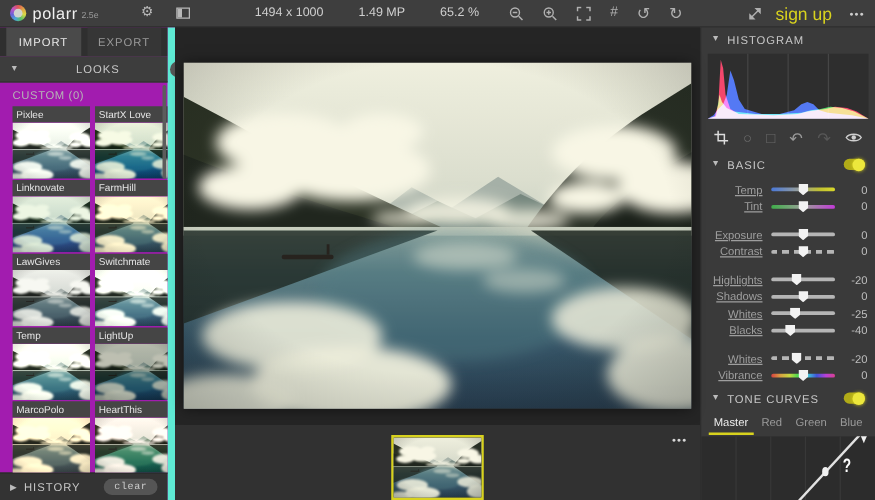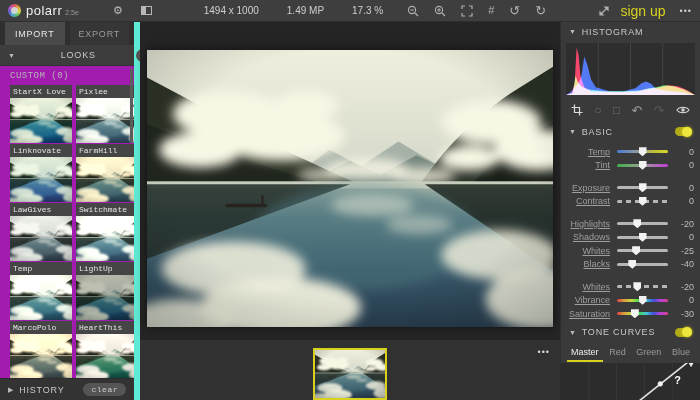--- a/index.html
+++ b/index.html
@@ -37,21 +37,21 @@
   .le-tabs { display:flex; gap:5px; padding:0 5px; background:#2f2f2f; height:23px; flex-shrink:0; }
   .le-tab { flex:1; display:flex; align-items:center; justify-content:center;
     font-size:9px; letter-spacing:.8px; color:#9a9a9a; background:#363636; cursor:pointer; }
   .le-tab.active { background:#4a4a4a; color:#e8e8e8; }
   .sec-header { height:21px; display:flex; align-items:center; padding:0 8px;
     color:#c8c8c8; font-size:9px; letter-spacing:.8px; background:#3d3d3d;
     border-bottom:1px solid #323232; flex-shrink:0;gap:40px; }
   .sec-header .tri { font-size:7px; margin-right:5px; color:#bbbbbb; }
   .pill-btn { margin-left:auto; background:#555555; color:#cccccc; border-radius:7px;
     font-size:8px; padding:2px 8px; cursor:pointer; letter-spacing:.5px;font-family:Liberation Mono, monospace; }
-  .looks-body { flex:1; overflow:hidden; padding-left:10px; position:relative;font-family:Liberation Mono, monospace; }
+  .looks-body { flex:1; overflow:hidden; padding-left:10px; position:relative; }
   .group-label { height:19px; display:flex; align-items:center; color:#b5b5b5;
     font-size:9px; letter-spacing:.5px; cursor:pointer; }
   .looks-grid { display:grid; grid-template-columns:62px 62px; column-gap:4px; row-gap:1px; }
   .look-item { cursor:pointer; }
   .look-label { height:13px; background:#454545; color:#e5e5e5; font-size:8px;
     display:flex; align-items:center; padding:0 3px; white-space:nowrap; overflow:hidden; }
   .look-item .scene { width:62px; height:45px; overflow:hidden; }
   .v-scrollbar { position:absolute; right:1px; top:2px; width:3px; height:75px;
     background:#5c5c5c; border-radius:2px; }
   .history-bar { height:22px; background:#333333; display:flex; align-items:center;
@@ -161,21 +161,21 @@
     <span class="tb-icons">
       <span class="tb-icon">⚙</span>
       <span class="tb-icon">
           <span class="layout-glyph"></span>
         </span>
     </span>
 
     <span class="tb-info">
       <span>1494 x 1000</span>
       <span>1.49 MP</span>
-      <span>17.3 %</span>
+      <span>65.2 %</span>
     </span>
 
     <span class="tb-zoom">
       <span class="tb-icon">
         <svg width="12" height="12" viewBox="0 0 12 12">
             <circle cx="5" cy="5" r="3.6" fill="none" stroke="#b0b0b0" stroke-width="1.1"></circle>
             <line x1="3.2" y1="5" x2="6.8" y2="5" stroke="#b0b0b0" stroke-width="1.1"></line>
             <line x1="8" y1="8" x2="11" y2="11" stroke="#b0b0b0" stroke-width="1.2"></line>
           </svg>
       </span>
@@ -223,65 +223,65 @@
       </div>
       <div class="sec-header">
         <span class="tri">▼</span>
         <span>LOOKS</span>
         <span class="pill-btn">add</span>
       </div>
       <div class="looks-body">
         <div class="group-label">CUSTOM (0)</div>
         <div class="looks-grid">
             <div class="look-item">
+              <div class="look-label">Pixlee</div>
+              <div class="scene lf1">
+                <svg viewBox="0 0 300 200" preserveAspectRatio="xMidYMid slice">
+    <rect x="0" y="0" width="300" height="97" fill="url(#skyG)"></rect>
+    <path d="M105,95 L135,72 L158,84 L185,66 L215,84 L240,78 L262,95 Z" fill="#8ba09c" opacity="0.75"></path>
+    <path d="M120,95 L150,80 L172,90 L198,76 L228,90 L250,95 Z" fill="#5f7a72" opacity="0.8"></path>
+    <path d="M0,18 L30,34 C70,56 105,74 152,95 L0,95 Z" fill="#25301f"></path>
+    <path d="M0,52 C45,70 85,83 125,95 L0,95 Z" fill="#1a231a"></path>
+    <path d="M300,10 L268,30 C238,50 218,72 202,95 L300,95 Z" fill="#222c20"></path>
+    <path d="M300,50 C272,66 252,80 240,95 L300,95 Z" fill="#151d15"></path>
+    <g fill="#f2f4e6" filter="url(#cloudB)">
+      <ellipse cx="62" cy="46" rx="40" ry="17"></ellipse>
+                    <ellipse cx="100" cy="62" rx="46" ry="18"></ellipse>
+      <ellipse cx="42" cy="72" rx="30" ry="13"></ellipse>
+                    <ellipse cx="118" cy="40" rx="24" ry="11"></ellipse>
+      <ellipse cx="252" cy="52" rx="36" ry="16"></ellipse>
+                    <ellipse cx="286" cy="72" rx="32" ry="15"></ellipse>
+      <ellipse cx="236" cy="78" rx="22" ry="9"></ellipse>
+                    <ellipse cx="162" cy="86" rx="30" ry="8" opacity="0.85"></ellipse>
+      <ellipse cx="202" cy="91" rx="24" ry="6" opacity="0.8"></ellipse>
+                    <ellipse cx="130" cy="90" rx="18" ry="5" opacity="0.7"></ellipse>
+    </g>
+    <rect x="0" y="95" width="300" height="105" fill="url(#waterG)"></rect>
+    <rect x="0" y="95" width="300" height="5" fill="#ccd6c6" opacity="0.7"></rect>
+    <path d="M0,97 L150,97 L0,152 Z" fill="#1b2a24" opacity="0.85"></path>
+    <path d="M300,97 L204,97 L300,162 Z" fill="#17221b" opacity="0.85"></path>
+    <ellipse cx="160" cy="135" rx="80" ry="38" fill="#3f7a88" opacity="0.45" filter="url(#cloudB)"></ellipse>
+    <g fill="#e6ebdb" filter="url(#cloudB)">
+      <ellipse cx="66" cy="158" rx="52" ry="20" opacity="0.9"></ellipse>
+                    <ellipse cx="100" cy="186" rx="58" ry="22" opacity="0.95"></ellipse>
+      <ellipse cx="28" cy="196" rx="40" ry="16" opacity="0.9"></ellipse>
+                    <ellipse cx="258" cy="148" rx="42" ry="18" opacity="0.85"></ellipse>
+      <ellipse cx="288" cy="180" rx="40" ry="22" opacity="0.9"></ellipse>
+                    <ellipse cx="166" cy="112" rx="30" ry="8" opacity="0.5"></ellipse>
+      <ellipse cx="200" cy="126" rx="24" ry="7" opacity="0.45"></ellipse>
+    </g>
+    <rect x="60" y="111" width="30" height="2.6" rx="1.3" fill="#241f1a"></rect>
+    <rect x="86" y="105" width="1.6" height="6" fill="#241f1a"></rect>
+    <rect x="0" y="0" width="300" height="200" fill="url(#vigG)"></rect>
+  </svg>
+              </div>
+            </div>
+            <div class="look-item">
               <div class="look-label">StartX Love</div>
               <div class="scene lf0">
-                <svg viewBox="0 0 300 200" preserveAspectRatio="xMidYMid slice">
-    <rect x="0" y="0" width="300" height="97" fill="url(#skyG)"></rect>
-    <path d="M105,95 L135,72 L158,84 L185,66 L215,84 L240,78 L262,95 Z" fill="#8ba09c" opacity="0.75"></path>
-    <path d="M120,95 L150,80 L172,90 L198,76 L228,90 L250,95 Z" fill="#5f7a72" opacity="0.8"></path>
-    <path d="M0,18 L30,34 C70,56 105,74 152,95 L0,95 Z" fill="#25301f"></path>
-    <path d="M0,52 C45,70 85,83 125,95 L0,95 Z" fill="#1a231a"></path>
-    <path d="M300,10 L268,30 C238,50 218,72 202,95 L300,95 Z" fill="#222c20"></path>
-    <path d="M300,50 C272,66 252,80 240,95 L300,95 Z" fill="#151d15"></path>
-    <g fill="#f2f4e6" filter="url(#cloudB)">
-      <ellipse cx="62" cy="46" rx="40" ry="17"></ellipse>
-                    <ellipse cx="100" cy="62" rx="46" ry="18"></ellipse>
-      <ellipse cx="42" cy="72" rx="30" ry="13"></ellipse>
-                    <ellipse cx="118" cy="40" rx="24" ry="11"></ellipse>
-      <ellipse cx="252" cy="52" rx="36" ry="16"></ellipse>
-                    <ellipse cx="286" cy="72" rx="32" ry="15"></ellipse>
-      <ellipse cx="236" cy="78" rx="22" ry="9"></ellipse>
-                    <ellipse cx="162" cy="86" rx="30" ry="8" opacity="0.85"></ellipse>
-      <ellipse cx="202" cy="91" rx="24" ry="6" opacity="0.8"></ellipse>
-                    <ellipse cx="130" cy="90" rx="18" ry="5" opacity="0.7"></ellipse>
-    </g>
-    <rect x="0" y="95" width="300" height="105" fill="url(#waterG)"></rect>
-    <rect x="0" y="95" width="300" height="5" fill="#ccd6c6" opacity="0.7"></rect>
-    <path d="M0,97 L150,97 L0,152 Z" fill="#1b2a24" opacity="0.85"></path>
-    <path d="M300,97 L204,97 L300,162 Z" fill="#17221b" opacity="0.85"></path>
-    <ellipse cx="160" cy="135" rx="80" ry="38" fill="#3f7a88" opacity="0.45" filter="url(#cloudB)"></ellipse>
-    <g fill="#e6ebdb" filter="url(#cloudB)">
-      <ellipse cx="66" cy="158" rx="52" ry="20" opacity="0.9"></ellipse>
-                    <ellipse cx="100" cy="186" rx="58" ry="22" opacity="0.95"></ellipse>
-      <ellipse cx="28" cy="196" rx="40" ry="16" opacity="0.9"></ellipse>
-                    <ellipse cx="258" cy="148" rx="42" ry="18" opacity="0.85"></ellipse>
-      <ellipse cx="288" cy="180" rx="40" ry="22" opacity="0.9"></ellipse>
-                    <ellipse cx="166" cy="112" rx="30" ry="8" opacity="0.5"></ellipse>
-      <ellipse cx="200" cy="126" rx="24" ry="7" opacity="0.45"></ellipse>
-    </g>
-    <rect x="60" y="111" width="30" height="2.6" rx="1.3" fill="#241f1a"></rect>
-    <rect x="86" y="105" width="1.6" height="6" fill="#241f1a"></rect>
-    <rect x="0" y="0" width="300" height="200" fill="url(#vigG)"></rect>
-  </svg>
-              </div>
-            </div>
-            <div class="look-item">
-              <div class="look-label">Pixlee</div>
-              <div class="scene lf1">
                 <svg viewBox="0 0 300 200" preserveAspectRatio="xMidYMid slice">
     <rect x="0" y="0" width="300" height="97" fill="url(#skyG)"></rect>
     <path d="M105,95 L135,72 L158,84 L185,66 L215,84 L240,78 L262,95 Z" fill="#8ba09c" opacity="0.75"></path>
     <path d="M120,95 L150,80 L172,90 L198,76 L228,90 L250,95 Z" fill="#5f7a72" opacity="0.8"></path>
     <path d="M0,18 L30,34 C70,56 105,74 152,95 L0,95 Z" fill="#25301f"></path>
     <path d="M0,52 C45,70 85,83 125,95 L0,95 Z" fill="#1a231a"></path>
     <path d="M300,10 L268,30 C238,50 218,72 202,95 L300,95 Z" fill="#222c20"></path>
     <path d="M300,50 C272,66 252,80 240,95 L300,95 Z" fill="#151d15"></path>
     <g fill="#f2f4e6" filter="url(#cloudB)">
       <ellipse cx="62" cy="46" rx="40" ry="17"></ellipse>
@@ -872,28 +872,20 @@
             </div>
             <div class="s-value">-20</div>
           </div>
           <div class="slider-row">
             <div class="s-label">Vibrance</div>
             <div class="s-trackwrap">
               <div class="s-track t-rainbow"></div>
               <div class="s-handle" style="left: 50%;"></div>
             </div>
             <div class="s-value">0</div>
-          </div>
-          <div class="slider-row">
-            <div class="s-label">Saturation</div>
-            <div class="s-trackwrap">
-              <div class="s-track t-rainbow"></div>
-              <div class="s-handle" style="left: 35%;"></div>
-            </div>
-            <div class="s-value">-30</div>
           </div>
         </div>
 
       <div class="rp-header">
         <span class="tri">▼</span>
         <span>TONE CURVES</span>
         <span class="toggle"></span>
       </div>
       <div class="curve-tabs">
           <div class="curve-tab active">Master</div>

